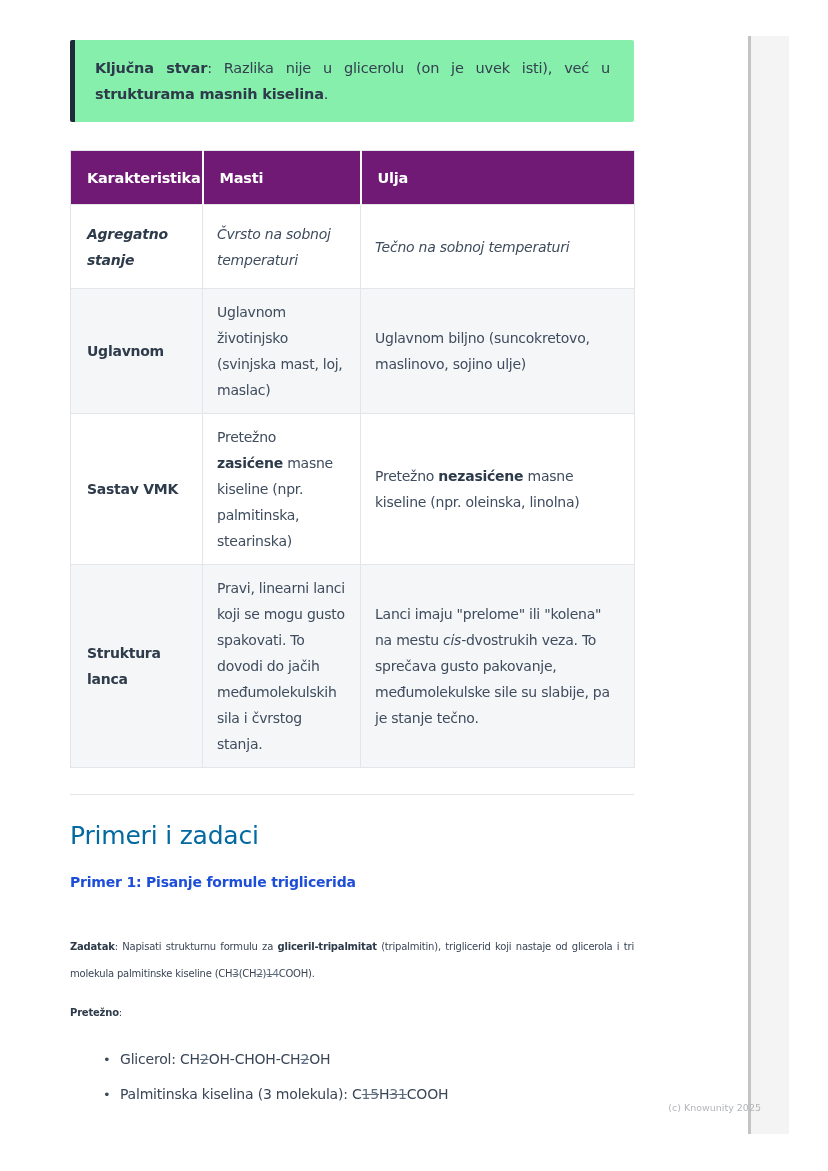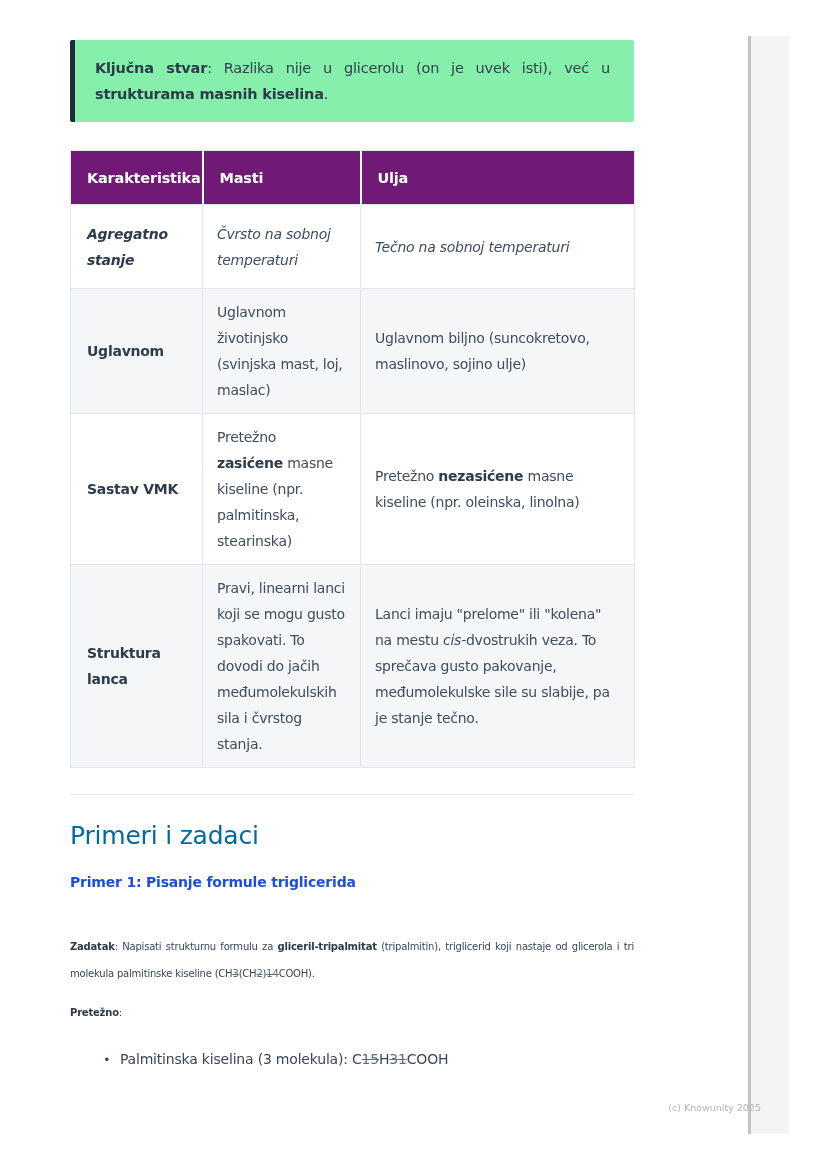--- a/index.html
+++ b/index.html
@@ -203,20 +203,24 @@
 
   <p class="para"><span class="b">Zadatak</span><span>: Napisati strukturnu formulu za </span><span class="b">gliceril-tripalmitat</span><span> (tripalmitin), triglicerid koji nastaje od glicerola i tri molekula palmitinske kiseline (CH</span><span class="strike">3</span><span>(CH</span><span class="strike">2</span><span>)</span><span class="strike">14</span><span>COOH).</span></p>
 
   <p class="para sol"><span class="b">Pretežno</span><span>:</span></p>
 
   <ol class="steps">
     <li>
       <ul class="bullets">
         <li>
           <span class="dot"></span>
+          <span><span>Glicerol: CH</span><span class="strike">2</span><span>OH-CHOH-CH</span><span class="strike">2</span><span>OH</span></span>
+        </li>
+        <li>
+          <span class="dot"></span>
           <span><span>Palmitinska kiselina (3 molekula): C</span><span class="strike">15</span><span>H</span><span class="strike">31</span><span>COOH</span></span>
         </li>
       </ul>
     </li>
   </ol>
 
 </div>
 
 <div class="page-edge"></div>
 <div class="footer">(c) Knowunity 2025</div>

